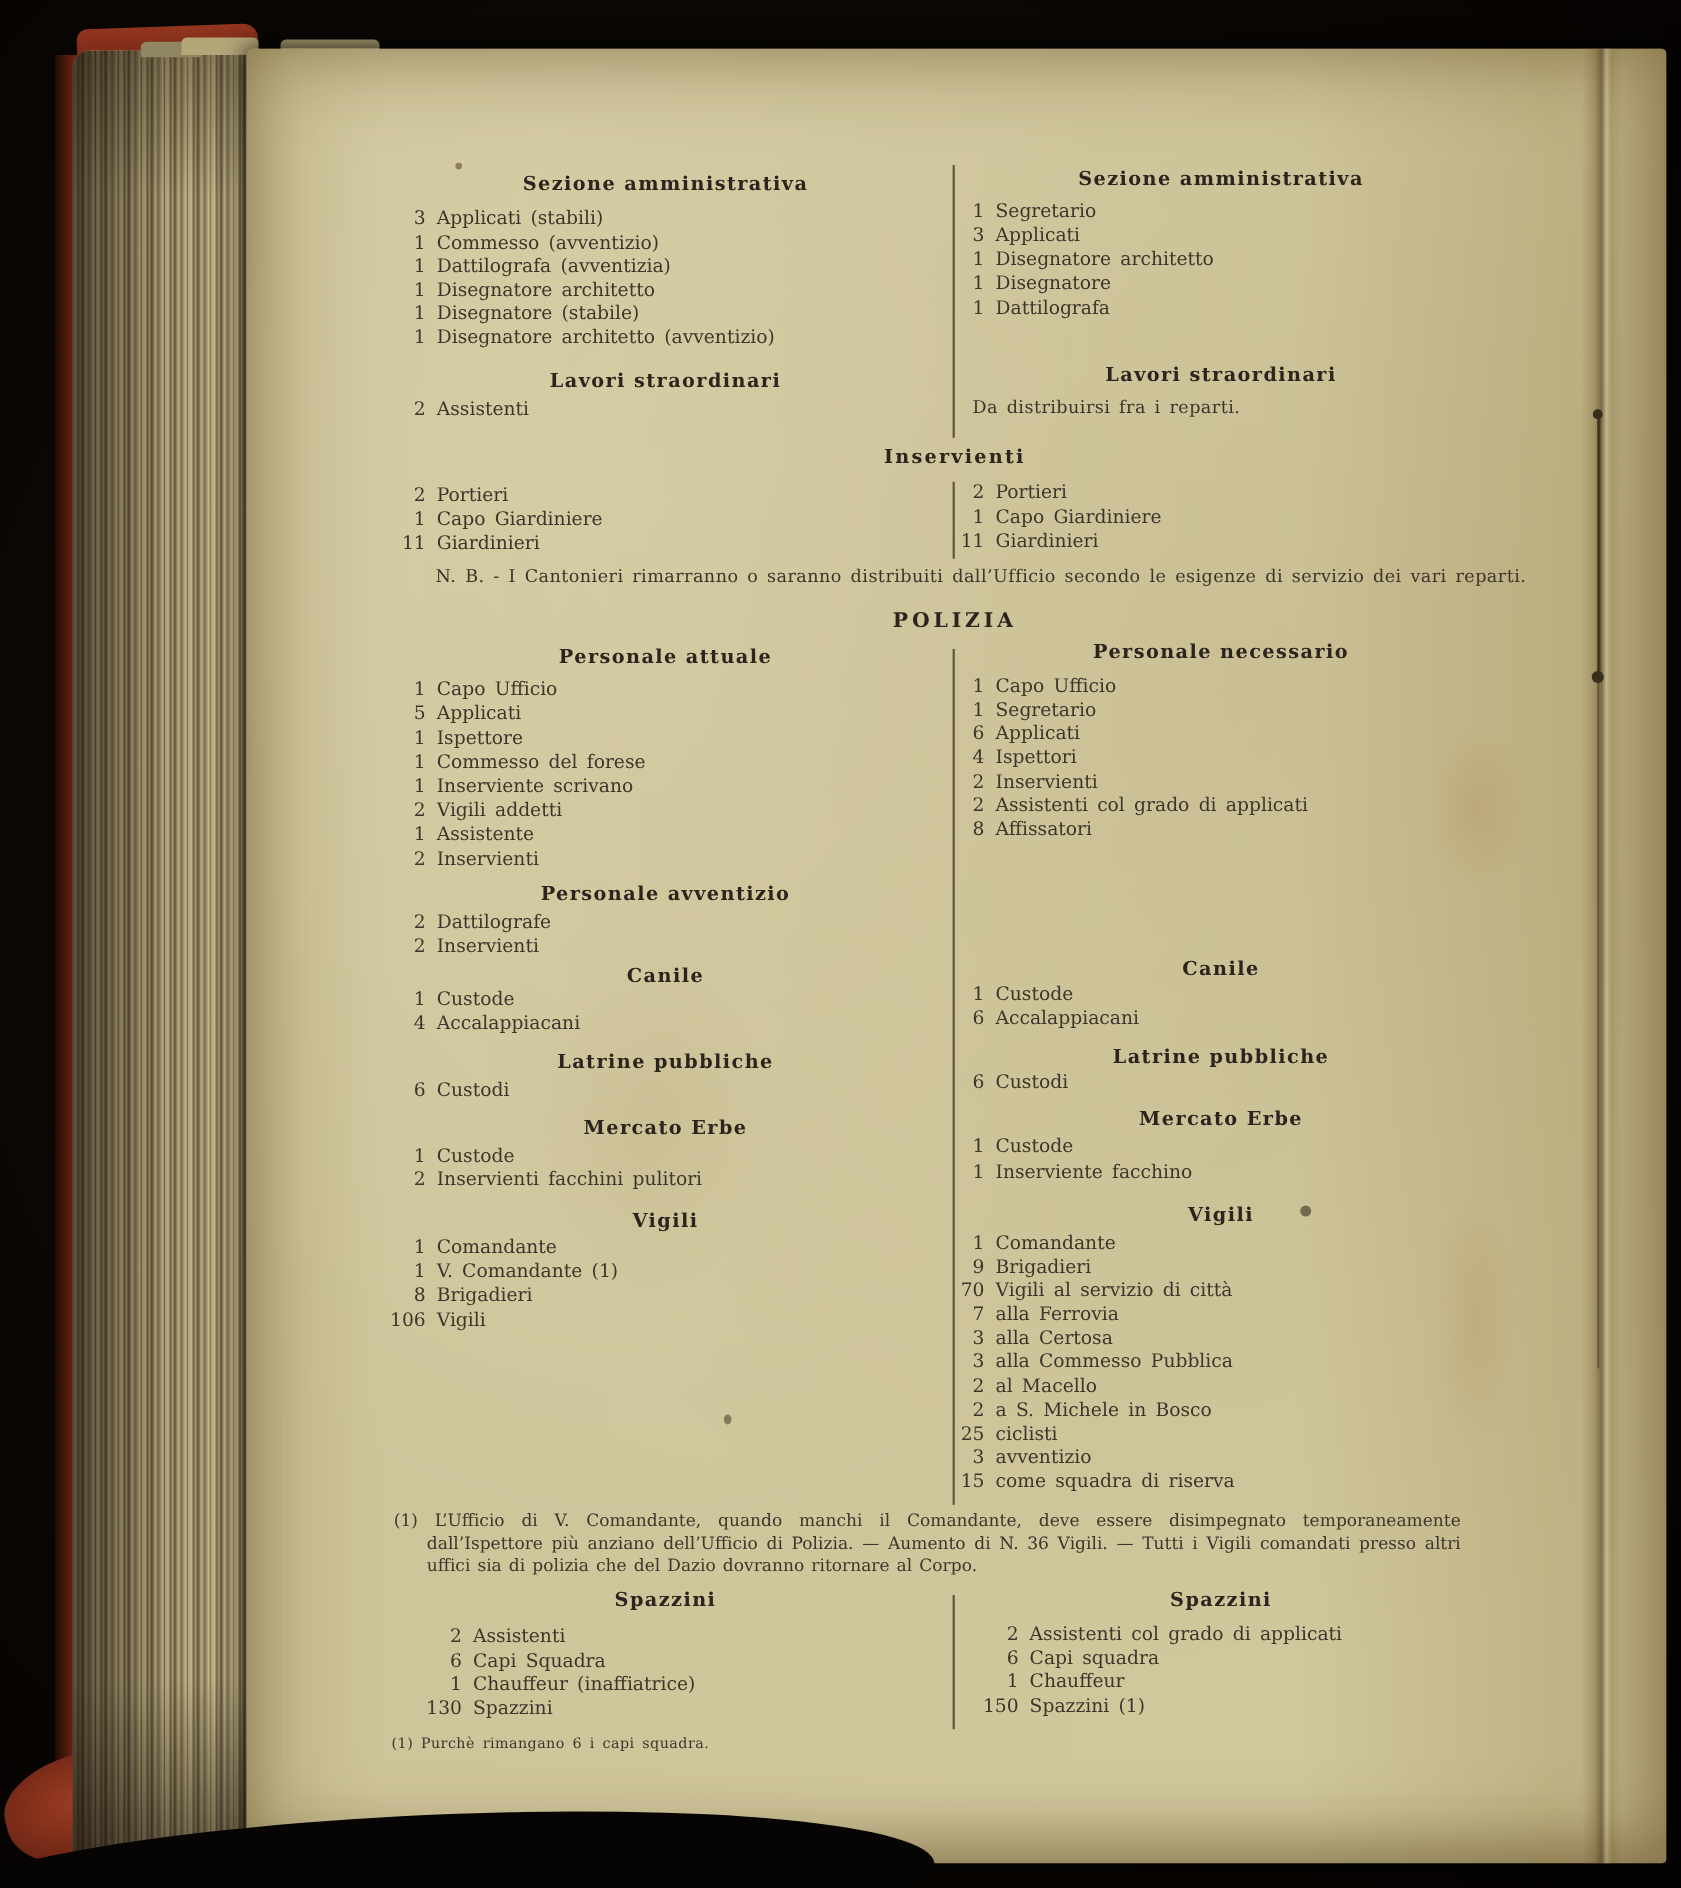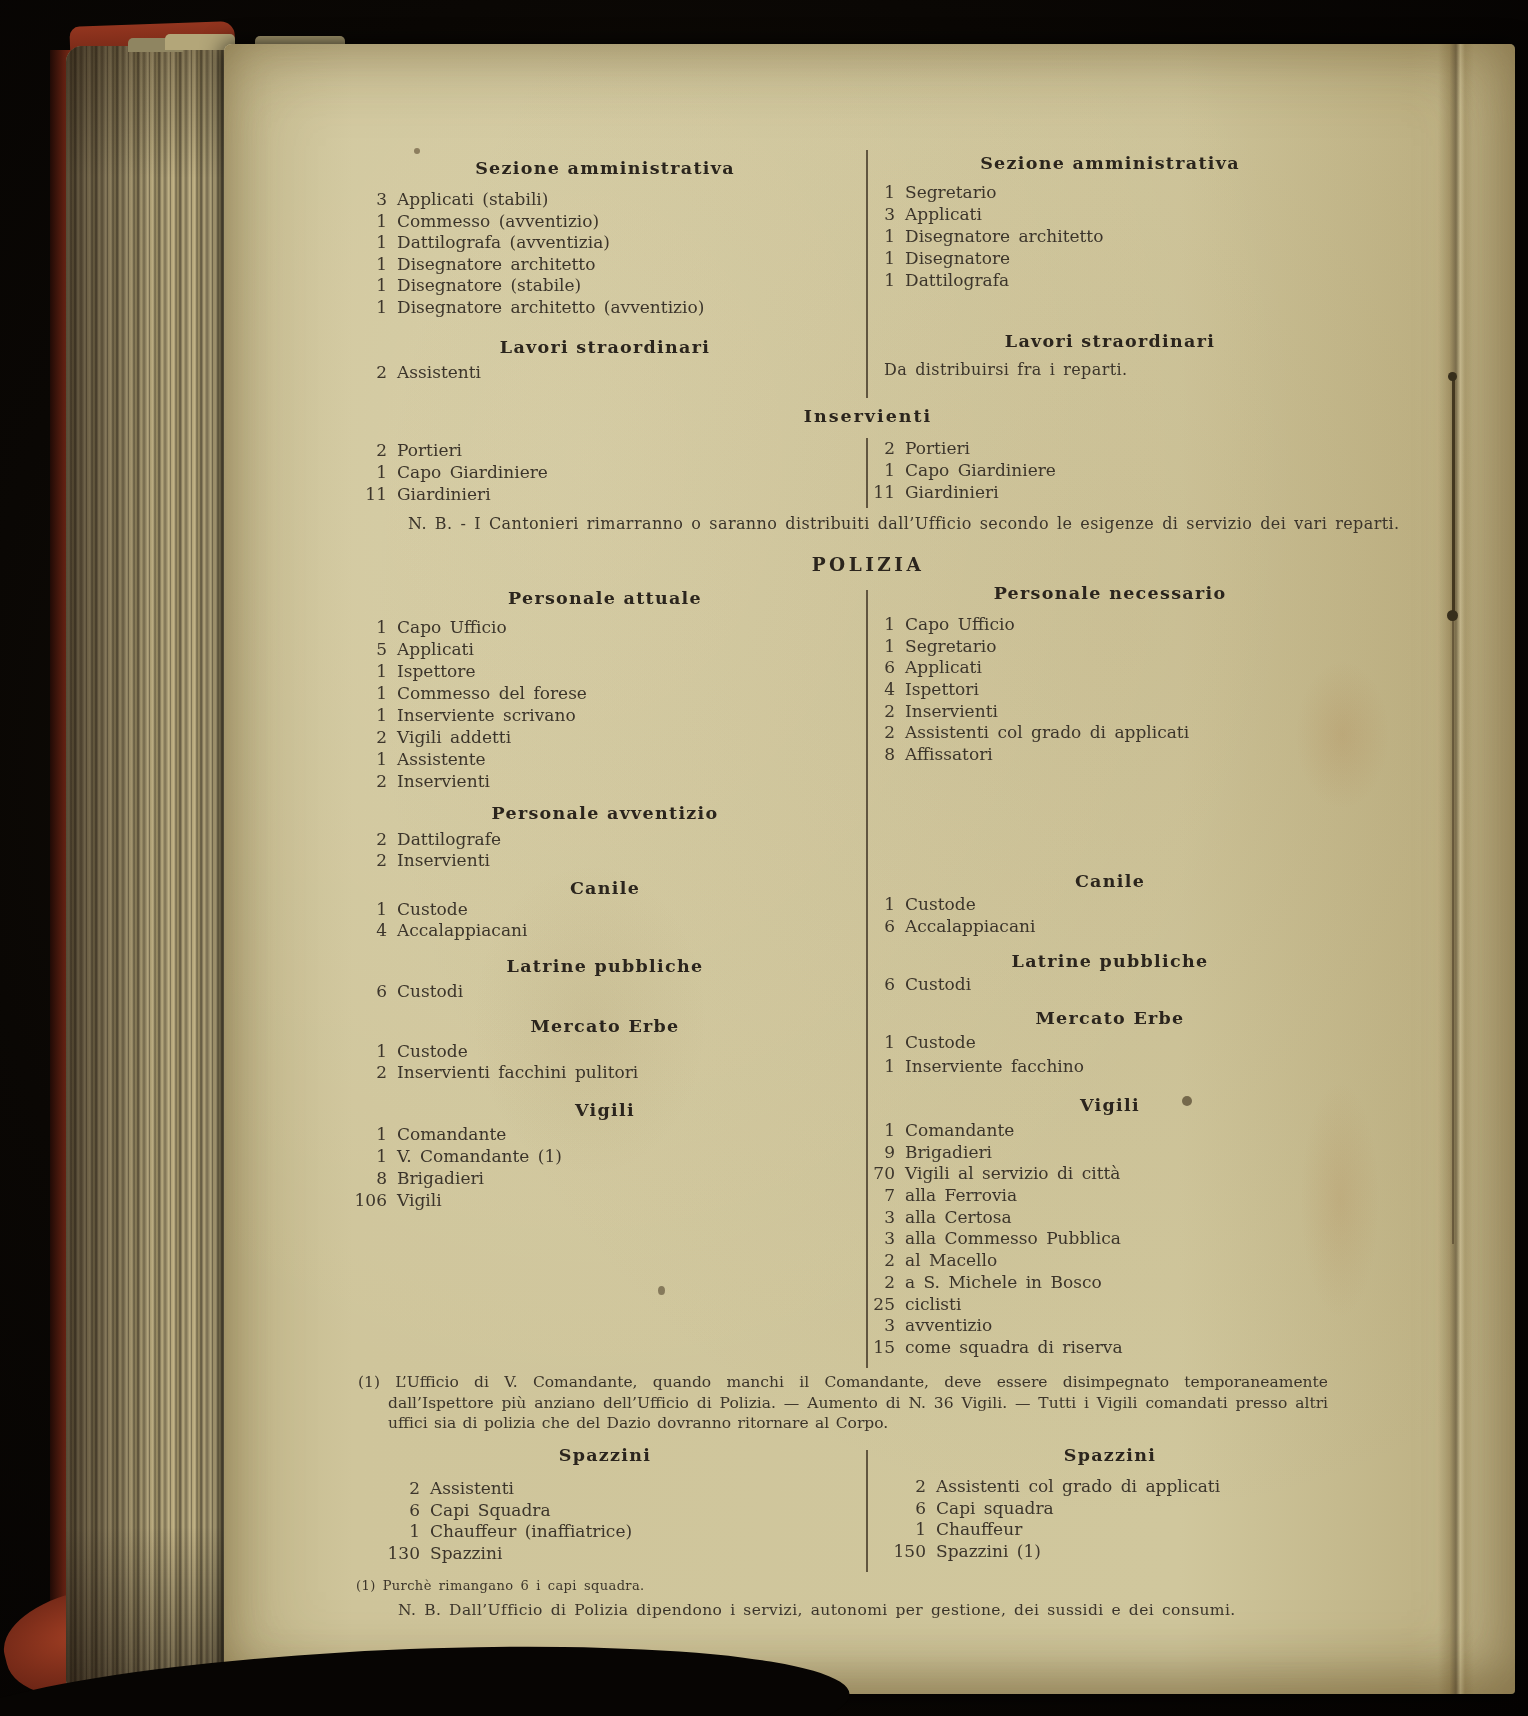--- a/index.html
+++ b/index.html
@@ -180,21 +180,21 @@
       </div>
       <div class="row">
         <span class="num">1</span>
         <span class="lbl">Capo Giardiniere</span>
       </div>
       <div class="row">
         <span class="num">11</span>
         <span class="lbl">Giardinieri</span>
       </div>
     </div>
-  <div class="note-line" style="left:396px;top:514px;font-size:16px;margin-left:12px;">N. B. - I Cantonieri rimarranno o saranno distribuiti dall’Ufficio secondo le esigenze di servizio dei vari reparti.</div>
+  <div class="note-line" style="left:396px;top:514px;font-size:16px;">N. B. - I Cantonieri rimarranno o saranno distribuiti dall’Ufficio secondo le esigenze di servizio dei vari reparti.</div>
 
   <div class="hdr-mid" style="top:554px;">
     <h3 class="hdr title-polizia" style="display:inline-block;">POLIZIA</h3>
   </div>
 
   <div class="blk col-l" style="top:588px;">
       <h3 class="hdr">Personale attuale</h3>
     </div>
   <div class="rows rows-l" style="top:617px;">
 
@@ -470,16 +470,15 @@
         <span class="num">1</span>
         <span class="lbl">Chauffeur</span>
       </div>
       <div class="row">
         <span class="num">150</span>
         <span class="lbl">Spazzini (1)</span>
       </div>
     </div>
 
   <div class="note-line" style="left:356px;top:1578px;font-size:13px;">(1) Purchè rimangano 6 i capi squadra.</div>
-  <div class="note-line" style="left:398px;top:1601px;font-size:15.5px;">N. B. Dall’Ufficio di Polizia dipendono i servizi, autonomi per gestione, dei sussidi e dei consumi.</div>
 
   <div class="black-curve"></div>
 </div>
 
 </body></html>

